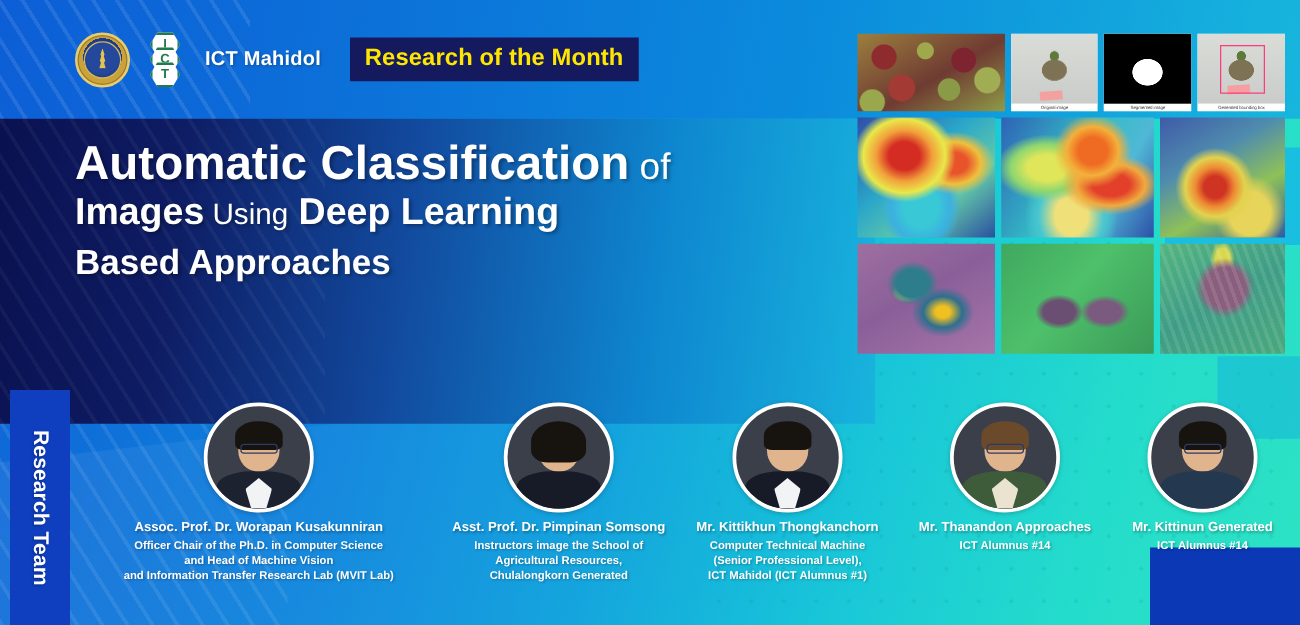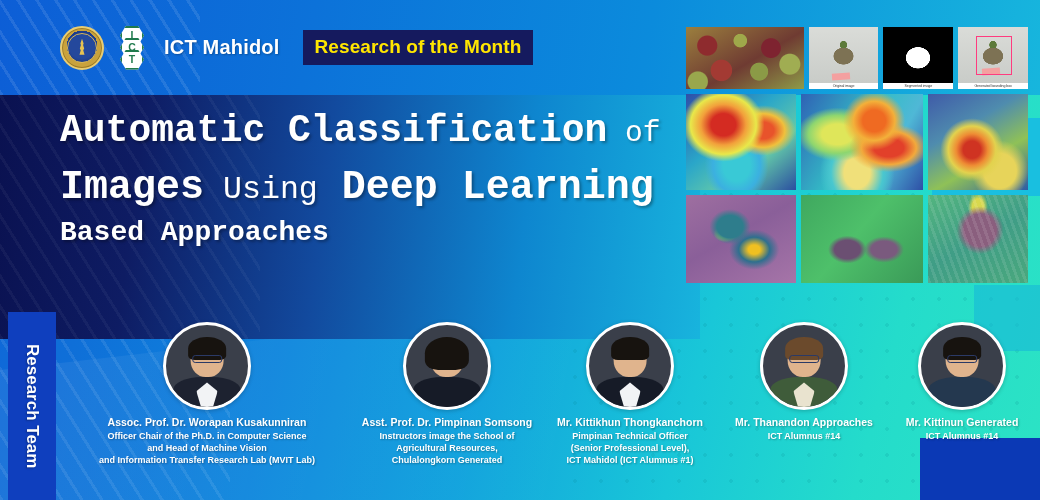--- a/index.html
+++ b/index.html
@@ -78,48 +78,47 @@
     width:24px; height:20px; background:#fff; border:2.4px solid #1f7a4d;
     clip-path:polygon(25% 0,75% 0,100% 50%,75% 100%,25% 100%,0 50%);
     display:flex; align-items:center; justify-content:center;
     font-size:10.5px; font-weight:bold; color:#1f7a4d; line-height:1;
   }
   .hx1{ top:0; }
   .hx2{ top:12px; }
   .hx3{ top:24px; }
 
   .brand-name{
-    font-size:20px; font-weight:bold; color:#fff; letter-spacing:.2px;
+    font-size:16px; font-weight:bold; color:#fff; letter-spacing:.2px;
     text-shadow:1px 1px 2px rgba(0,0,0,.28); margin-left:4px; white-space:nowrap;
   }
   .rotm{
     background:#151a5e; color:#ffe600; font-size:19px; font-weight:bold;
     padding:6px 12px 7px; margin-left:12px; white-space:nowrap; letter-spacing:.1px;
   }
 
   
   .titleband{
     position:absolute; left:0; top:95px; width:700px; height:244px;
     background:linear-gradient(97deg,#0a1150 0%,#0e1c63 20%,#124a9e 46%,#0e86cf 74%,#18b4dd 100%);
     overflow:hidden;
-    font-family:Liberation Mono, monospace;
   }
   .titleband .stripes{
     position:absolute; left:0; top:0; width:260px; height:100%;
     background:repeating-linear-gradient(58deg,
       rgba(255,255,255,.045) 0 3px, rgba(255,255,255,0) 3px 16px);
   }
   .title{
     position:relative; z-index:2; color:#fff; margin:14px 0 0 60px;
     text-shadow:2px 2px 3px rgba(0,0,0,.32);
   }
   .title .l{ display:block; white-space:nowrap; }
   .l1{ font-size:38px; font-weight:bold; line-height:1.16; }
   .l2{ font-size:38px; font-weight:bold; line-height:1.16; }
-  .l3{ font-size:40px; font-weight:bold; line-height:1.16;margin-top:12px; }
+  .l3{ font-size:30px; font-weight:bold; line-height:1.16; }
   .l4{ font-size:28px; font-weight:600; line-height:1.3; margin-top:4px;}
   .lt{ font-weight:300; font-size:.78em; }
   .lt2{ font-weight:400; font-size:.79em; }
 
   
   .figs{ position:absolute; left:686px; top:27px; width:342px; height:278px; }
   .fr{ display:flex; gap:5px; }
   .fr1{ height:62px; margin-bottom:5px; }
   .fr2{ height:96px; margin-bottom:5px; }
   .fr3{ height:88px; }
@@ -361,21 +360,21 @@
       <div class="ava">
         <div class="face g-navy">
             <div class="body"></div>
             <div class="shirt"></div>
             <div class="head"></div>
             <div class="hair"></div>
           </div>
       </div>
       <div class="mname">Mr. Kittikhun Thongkanchorn</div>
       <div class="mrole">
-        <div>Pimpinan Technical Officer</div>
+        <div>Computer Technical Machine</div>
         <div>(Senior Professional Level),</div>
         <div>ICT Mahidol (ICT Alumnus #1)</div>
       </div>
     </div>
 
     <div class="member m4">
       <div class="ava">
         <div class="face g-green">
             <div class="body"></div>
             <div class="shirt"></div>

